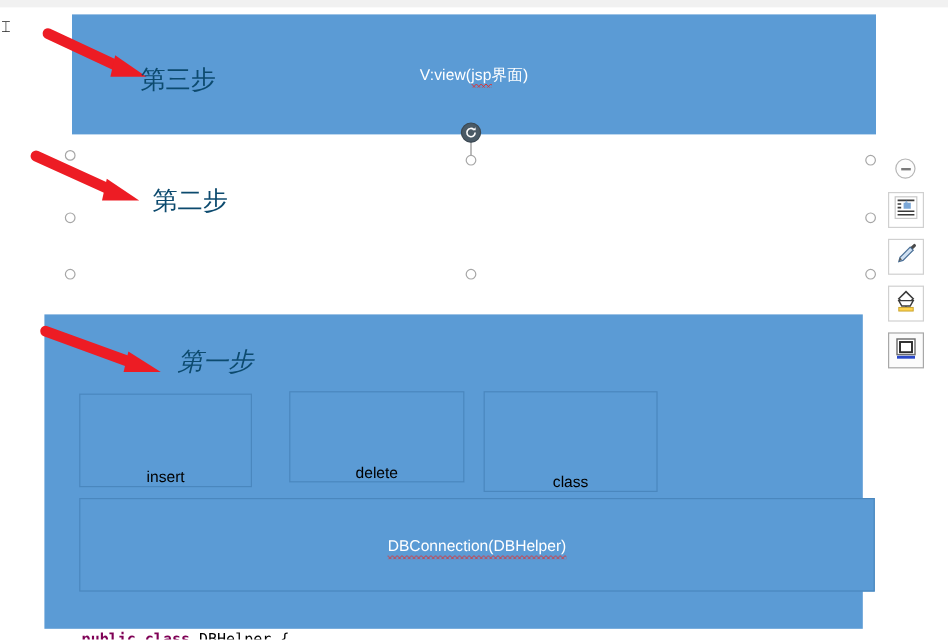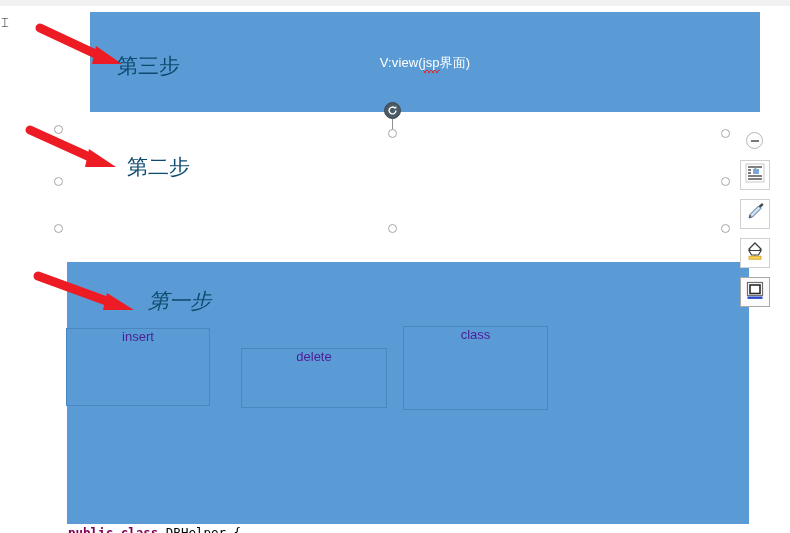--- a/index.html
+++ b/index.html
@@ -34,21 +34,20 @@
   }
 
   
   .shape {
     position: absolute;
     background: #5B9BD5;
     box-sizing: border-box;
     display: flex;
     align-items: center;
     justify-content: center;
-    margin-left: 30px;
   }
   .shape-label {
     color: #ffffff;
     font-size: 13px;
     letter-spacing: .1px;
     white-space: nowrap;
     position: relative;
     line-height: 1;
   }
   .shape-label.cn-mix { font-size: 13px; }
@@ -86,27 +85,27 @@
     width: 682px; height: 262px;
   }
 
   
   .crud-box {
     position: absolute;
     background: #5B9BD5;
     border: 1px solid #4A87BE;
     box-sizing: border-box;
     display: flex;
-    align-items: flex-start;
-    justify-content: center;
-    color: #4c1d95;
+    align-items: flex-end;
+    justify-content: center;
+    color: #000000;
     font-size: 13px;
   }
   #crud-insert { left: 66px;  top: 322px; width: 144px; height: 78px; }
-  #crud-delete { left: 241px; top: 320px; width: 146px; height: 60px; margin-top: 22px; }
+  #crud-delete { left: 241px; top: 320px; width: 146px; height: 76px; }
   #crud-update { left: 403px; top: 320px; width: 145px; height: 84px; }
   #crud-select { left: 578px; top: 320px; width: 151px; height: 84px; }
 
   #dbconn-box {
     position: absolute;
     left: 66px; top: 409px;
     width: 663px; height: 78px;
     background: #5B9BD5;
     border: 1px solid #4A87BE;
     box-sizing: border-box;
@@ -258,20 +257,23 @@
   <div class="crud-box" id="crud-insert">
     <span>insert</span>
   </div>
   <div class="crud-box" id="crud-delete">
     <span>delete</span>
   </div>
   <div class="crud-box" id="crud-update">
     <span>class</span>
   </div>
 
+  <div id="dbconn-box">
+    <span class="squiggle">DBConnection(DBHelper)</span>
+  </div>
 
   <svg class="arrow-svg" id="arrow-3" width="90" height="45" viewBox="0 0 90 45">
     <line x1="4" y1="4" x2="66" y2="33" stroke="#ED1C24" stroke-width="9" stroke-linecap="round"></line>
     <path d="M86 40 L60 22 L56 40 Z" fill="#ED1C24"></path>
   </svg>
   <svg class="arrow-svg" id="arrow-2" width="95" height="45" viewBox="0 0 95 45">
     <line x1="4" y1="4" x2="68" y2="33" stroke="#ED1C24" stroke-width="9" stroke-linecap="round"></line>
     <path d="M90 41 L63 23 L59 41 Z" fill="#ED1C24"></path>
   </svg>
   <svg class="arrow-svg" id="arrow-1" width="105" height="45" viewBox="0 0 105 45">

